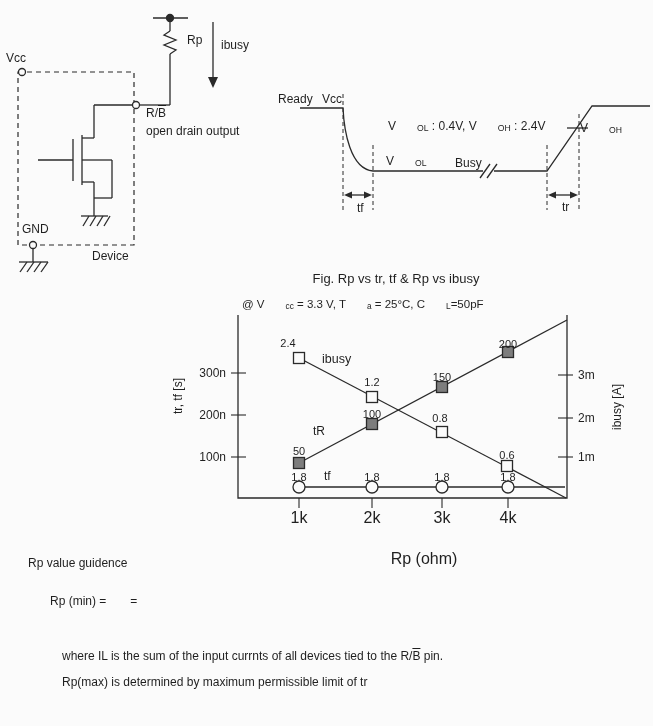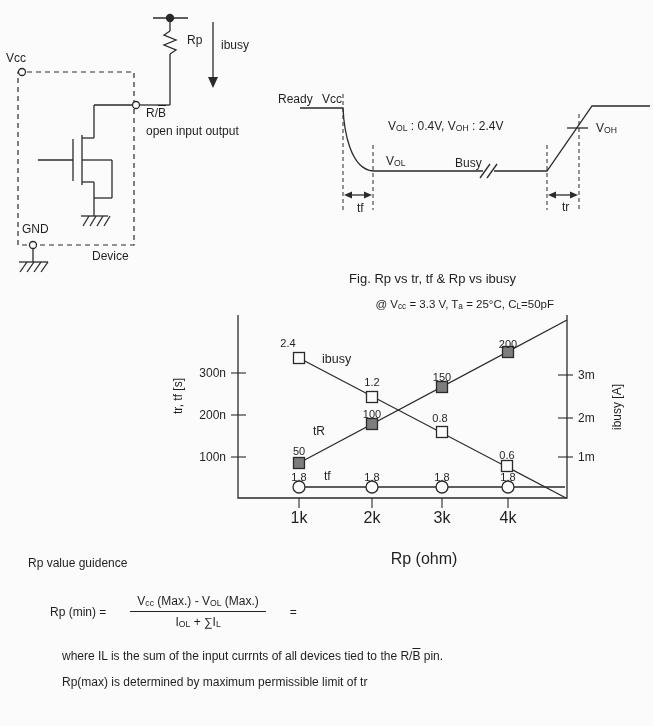--- a/index.html
+++ b/index.html
@@ -12,21 +12,21 @@
   .abs{position:absolute;white-space:nowrap;}
   svg{position:absolute;overflow:visible;}
   .pl{position:absolute;transform:translateX(-50%);font-size:11px;white-space:nowrap;}
   .xtl{position:absolute;transform:translateX(-50%);font-size:16px;}
   .ytl{position:absolute;left:186px;width:40px;text-align:right;font-size:12px;}
   .ytr{position:absolute;left:578px;font-size:12px;}
   .rot{position:absolute;transform:translate(-50%,-50%) rotate(-90deg);font-size:12px;white-space:nowrap;}
   .title{font-size:13px;}
   .subtitle{font-size:11.5px;}
   .heading{font-size:12px;}
-  sub{font-size:0.72em;line-height:1;vertical-align:-0.12em;}
+  sub{font-size:0.72em;line-height:1;vertical-align:-0.12em;margin-left:21px;}
   .ov{text-decoration:overline;}
   .formula-row{position:absolute;display:flex;align-items:center;column-gap:24px;font-size:12px;}
   .frac{display:inline-flex;flex-direction:column;align-items:center;text-align:center;}
   .frac .num{padding:0 7px 3px;}
   .frac .den{border-top:1.4px solid #222;padding:3px 7px 0;align-self:stretch;}
   .frac.wide .num{padding:0 26px 3px;}
   .frac.wide .den{padding:3px 14px 0;}
 </style>
 </head>
 <body>
@@ -83,21 +83,21 @@
         <line x1="48" y1="262" x2="41" y2="272"></line>
       </g>
       <circle cx="136" cy="105" r="3.5" fill="#fbfbfb"></circle>
       <circle cx="22" cy="72" r="3.5" fill="#fbfbfb"></circle>
       <circle cx="33" cy="245" r="3.5" fill="#fbfbfb"></circle>
     </svg>
     <div class="abs" style="left:6px;top:51px">Vcc</div>
     <div class="abs" style="left:187px;top:33px">Rp</div>
     <div class="abs" style="left:221px;top:38px">ibusy</div>
     <div class="abs" style="left:146px;top:106px"><span>R/</span><span class="ov">B</span></div>
-    <div class="abs" style="left:146px;top:124px">open input output</div>
+    <div class="abs" style="left:146px;top:124px">open drain output</div>
     <div class="abs" style="left:22px;top:222px">GND</div>
     <div class="abs" style="left:92px;top:249px">Device</div>
   </div>
 
   <div>
     <svg style="left:270px;top:78px" width="383" height="150" viewBox="0 0 383 150" stroke="#2a2a2a" stroke-width="1.3" fill="none">
       <g>
         <path d="M30,30 L73,30 C74,52 80,91 103,93 L213,93"></path>
         <path d="M224,93 L277,93 L322,28 L380,28"></path>
       </g>
@@ -121,28 +121,28 @@
         <line x1="282" y1="117" x2="304" y2="117"></line>
         <polygon points="278,117 286,113.5 286,120.5" fill="#2a2a2a" stroke="none"></polygon>
         <polygon points="308,117 300,113.5 300,120.5" fill="#2a2a2a" stroke="none"></polygon>
       </g>
     </svg>
     <div class="abs" style="left:278px;top:92px">Ready</div>
     <div class="abs" style="left:322px;top:92px">Vcc</div>
     <div class="abs" style="left:388px;top:119px"><span>V</span><sub>OL</sub><span> : 0.4V,  V</span><sub>OH</sub><span> : 2.4V</span></div>
     <div class="abs" style="left:386px;top:154px"><span>V</span><sub>OL</sub></div>
     <div class="abs" style="left:455px;top:156px">Busy</div>
-    <div class="abs" style="left:596px;top:121px"><span>V</span><sub>OH</sub></div>
+    <div class="abs" style="left:580px;top:121px"><span>V</span><sub>OH</sub></div>
     <div class="abs" style="left:357px;top:201px">tf</div>
     <div class="abs" style="left:562px;top:200px">tr</div>
   </div>
 
   <div>
-    <div class="abs title" style="left:216px;top:271px;width:300px;text-align:right">Fig. Rp vs tr, tf &amp; Rp vs ibusy</div>
-    <div class="abs subtitle" style="left:254px;top:298px;width:300px;text-align:right"><span>@ V</span><sub>cc</sub><span> = 3.3 V, T</span><sub>a</sub><span> = 25°C, C</span><sub>L</sub><span>=50pF</span></div>
+    <div class="abs title" style="left:246px;top:271px;width:300px;text-align:center">Fig. Rp vs tr, tf &amp; Rp vs ibusy</div>
+    <div class="abs subtitle" style="left:242px;top:298px;width:300px;text-align:left"><span>@ V</span><sub>cc</sub><span> = 3.3 V, T</span><sub>a</sub><span> = 25°C, C</span><sub>L</sub><span>=50pF</span></div>
 
     <svg style="left:230px;top:312px" width="345" height="200" viewBox="0 0 345 200" stroke="#2a2a2a" stroke-width="1.3" fill="none">
       <path d="M8,3 L8,186 L337,186 L337,3"></path>
       <g stroke-width="1.1">
         <line x1="1" y1="61" x2="16" y2="61"></line>
         <line x1="1" y1="103" x2="16" y2="103"></line>
         <line x1="1" y1="145" x2="16" y2="145"></line>
       </g>
       <g stroke-width="1.1">
         <line x1="328" y1="63" x2="343" y2="63"></line>
@@ -213,24 +213,20 @@
     <div class="pl" style="left:372px;top:471px">1.8</div>
     <div class="pl" style="left:442px;top:471px">1.8</div>
     <div class="pl" style="left:508px;top:471px">1.8</div>
   </div>
 
   <div>
     <div class="abs heading" style="left:28px;top:556px">Rp value guidence</div>
 
     <div class="formula-row" style="left:50px;top:594px">
       <span>Rp (min) =</span>
-      <span class="frac">
-        <span class="num"><span>V</span><sub>cc</sub><span> (Max.) - V</span><sub>OL</sub><span> (Max.)</span></span>
-        <span class="den"><span>I</span><sub>OL</sub><span> + ∑I</span><sub>L</sub></span>
-      </span>
       <span>=</span>
     </div>
 
     <div class="abs" style="left:62px;top:649px"><span>where IL is the sum of the input currnts of all devices tied to the R/</span><span class="ov">B</span><span> pin.</span></div>
     <div class="abs" style="left:62px;top:675px">Rp(max) is determined by maximum permissible limit of tr</div>
   </div>
 
 </div>
 
 </body></html>

